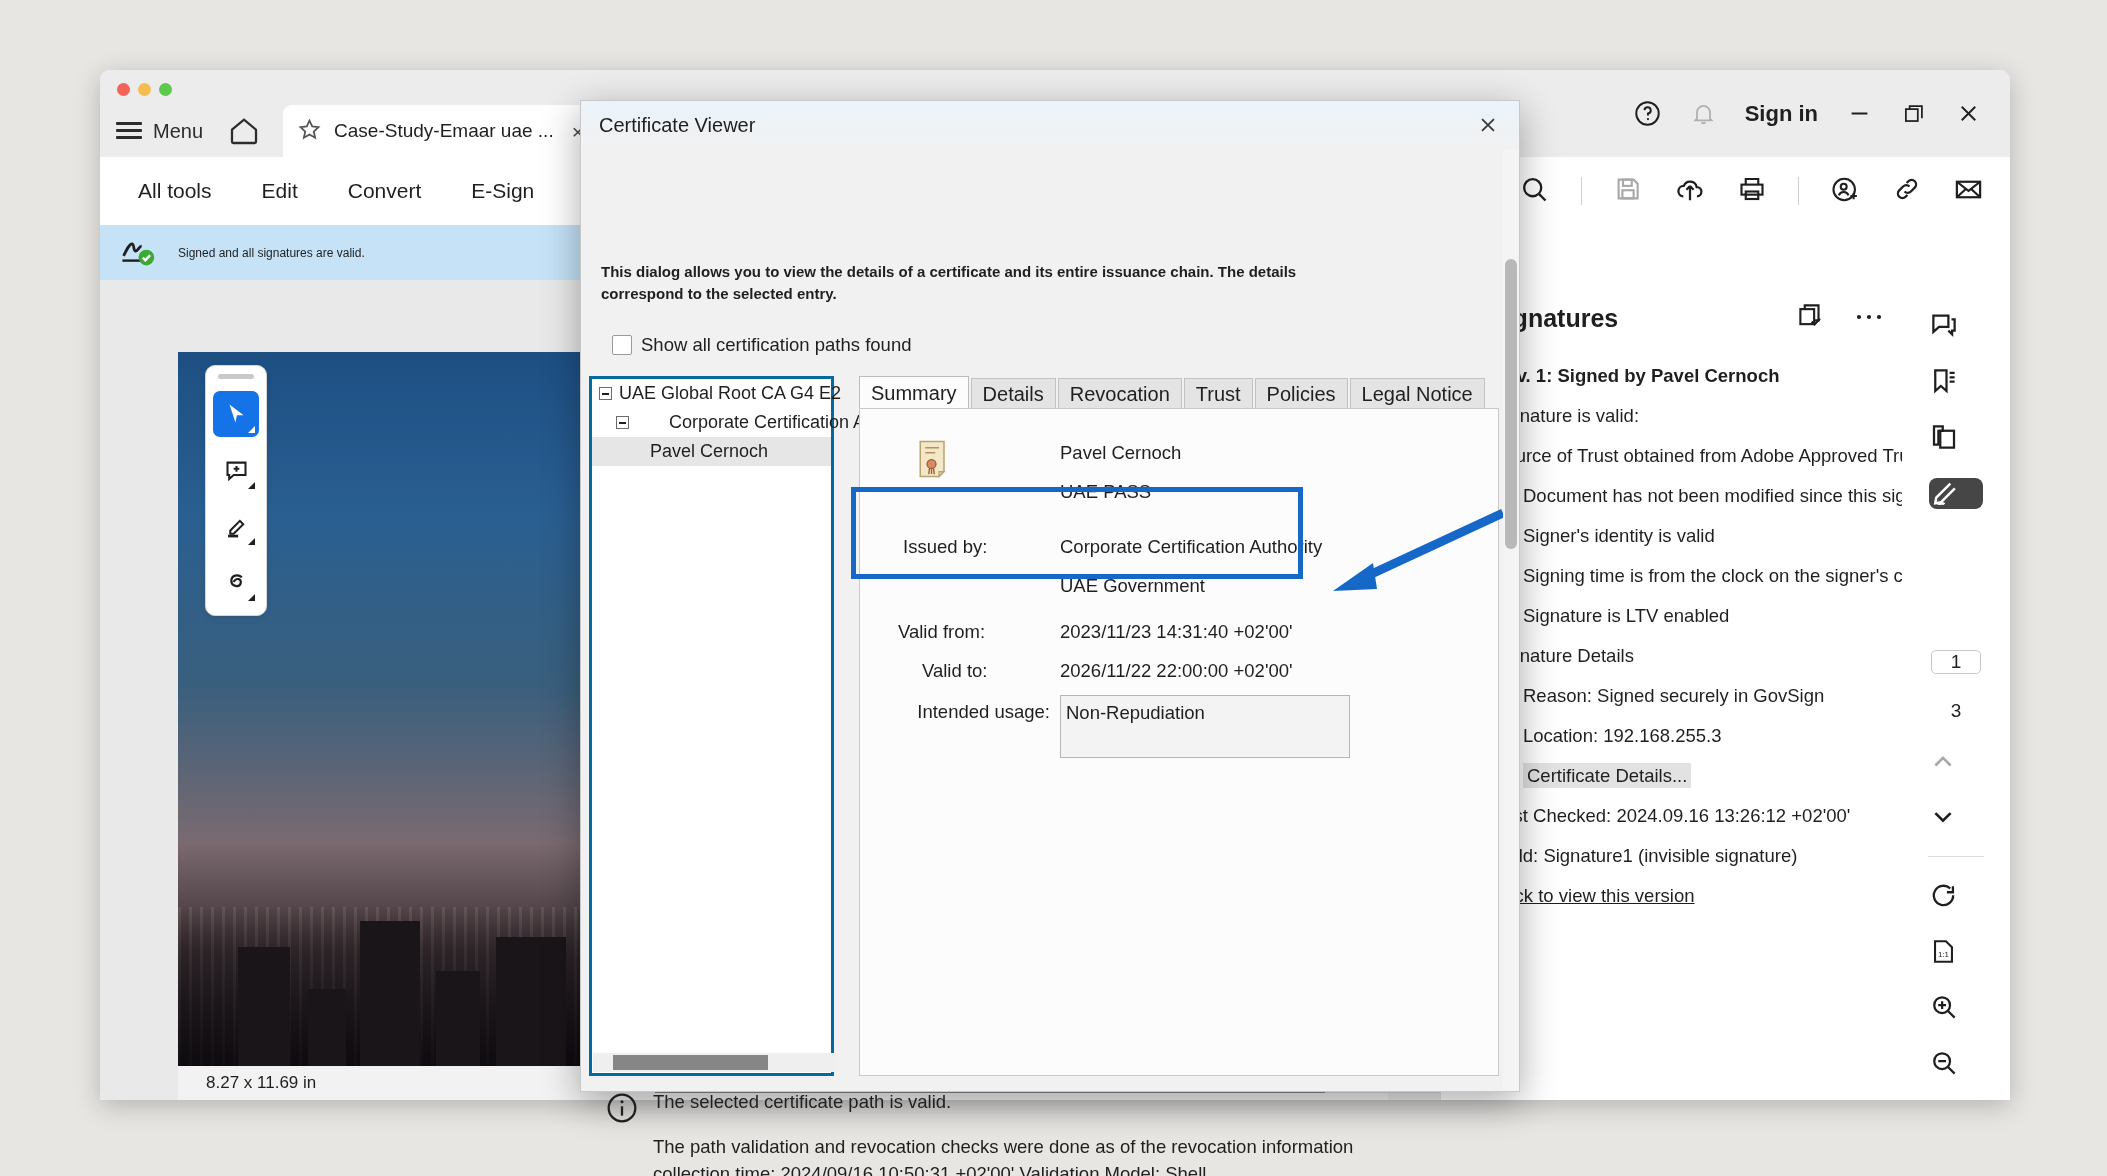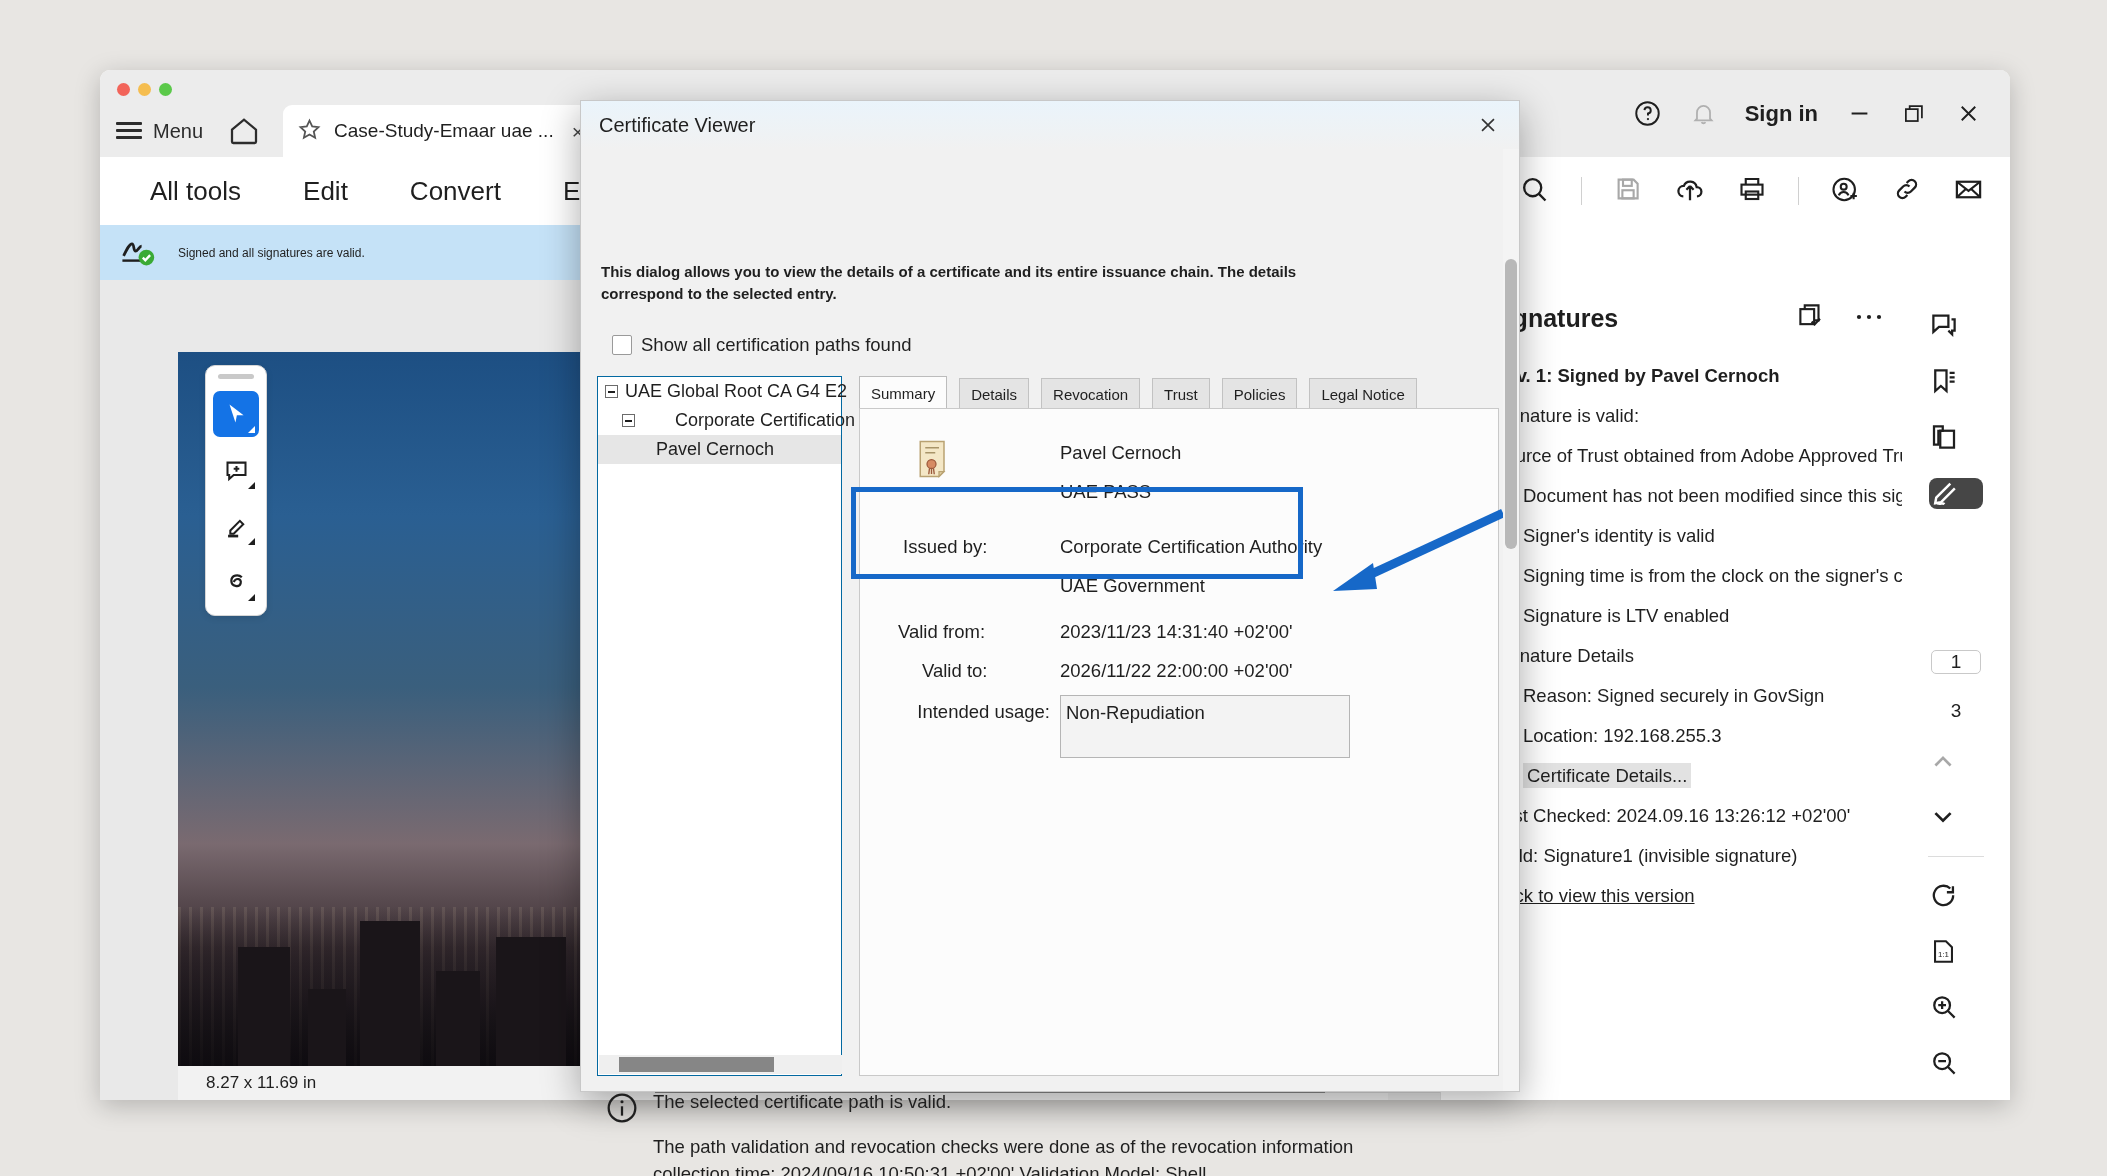--- a/index.html
+++ b/index.html
@@ -56,21 +56,21 @@
     padding-right:28px; gap:28px;
   }
   #titlebar-right .tb-item{ display:flex;align-items:center;cursor:pointer;}
   #signin-label{ font-size:22px; font-weight:bold; color:#1f1f1f;}
 
   
   #toolbar {
     position:absolute; left:0; top:87px; width:100%; height:68px;
     background:#fff; display:flex; align-items:center;
   }
-  .tool-menu { font-size:26px; color:#1f1f1f; margin-left:18px; cursor:pointer;}
+  .tool-menu { font-size:21px; color:#1f1f1f; margin-left:6px; cursor:pointer;}
   #toolbar .left-menus{ display:flex; gap:44px; margin-left:32px;}
   #toolbar .right-icons{ position:absolute; right:26px; display:flex; align-items:center; gap:31px;}
   .vdiv { width:1px; height:28px; background:#d0d0d0;}
 
   
   #sig-banner {
     position:absolute; left:0; top:155px; width:1340px; height:55px;
     background:#c5e2f7; display:flex; align-items:center; padding-left:20px;
   }
   #sig-banner-text{ margin-left:22px; font-size:12px; color:#1f1f1f;}
@@ -176,37 +176,37 @@
   #cert-intro{
     position:absolute;left:20px;top:160px;width:745px;
     font-size:15px;font-weight:bold;color:#1f1f1f;line-height:1.45;
   }
   #cert-check-row{position:absolute;left:31px;top:233px;display:flex;align-items:center;}
   #cert-check{width:20px;height:20px;border:1px solid #9a9a9a;background:#fff;border-radius:2px;cursor:pointer;}
   #cert-check-label{margin-left:9px;font-size:18.5px;color:#1f1f1f;}
 
   
   #cert-tree{
-    position:absolute;left:16px;top:275px;width:245px;height:700px;
-    background:#fff;border:1px solid #0369a1;
+    position:absolute;left:8px;top:275px;width:245px;height:700px;
+    background:#fff;border:3px solid #0369a1;
   }
   .tnode{font-size:18px;color:#1f1f1f;padding:4px 0;white-space:nowrap;display:flex;align-items:center;}
   .tnode .tog{display:inline-block;width:13px;height:13px;border:1px solid #6b6b6b;background:#fff;
     margin-right:7px;position:relative;flex:none;}
   .tnode .tog:after{content:"";position:absolute;left:2px;top:5px;width:7px;height:1.5px;background:#1f1f1f;}
   .tnode.l0{padding-left:7px;}
   .tnode.l1{padding-left:24px;gap:33px;}
   .tnode.l2{padding-left:58px;background:#e6e6e6;}
   #tree-hscroll{position:absolute;left:1px;bottom:1px;width:243px;height:19px;background:#efefef;}
   #tree-hscroll .thumb{position:absolute;left:20px;top:2px;width:155px;height:15px;background:#868686;}
 
   
   #tabs-row{position:absolute;left:278px;top:275px;width:640px;height:33px;display:flex;align-items:flex-end;}
-  .ctab{height:31px;padding:0 11px;font-size:15px;color:#1f1f1f;display:flex;align-items:center;
-    background:#e4e4e4;border:1px solid #c2c2c2;border-bottom:none;margin-right:12px;cursor:pointer;}
+  .ctab{height:31px;padding:0 11px;font-size:20px;color:#1f1f1f;display:flex;align-items:center;
+    background:#e4e4e4;border:1px solid #c2c2c2;border-bottom:none;margin-right:2px;cursor:pointer;}
   .ctab.active{background:#fcfcfc;height:33px;border-color:#bcbcbc;}
   #cert-panel{
     position:absolute;left:278px;top:307px;width:640px;height:668px;
     background:#fcfcfc;border:1px solid #c9c9c9;
   }
   #cert-seal{position:absolute;left:55px;top:30px;}
   .sum-row{position:absolute;display:flex;font-size:18.5px;color:#1f1f1f;}
   #sum-name{left:200px;top:33px;}
   #sum-org{left:200px;top:72px;}
   #sum-issuer-label{left:43px;top:127px;}

